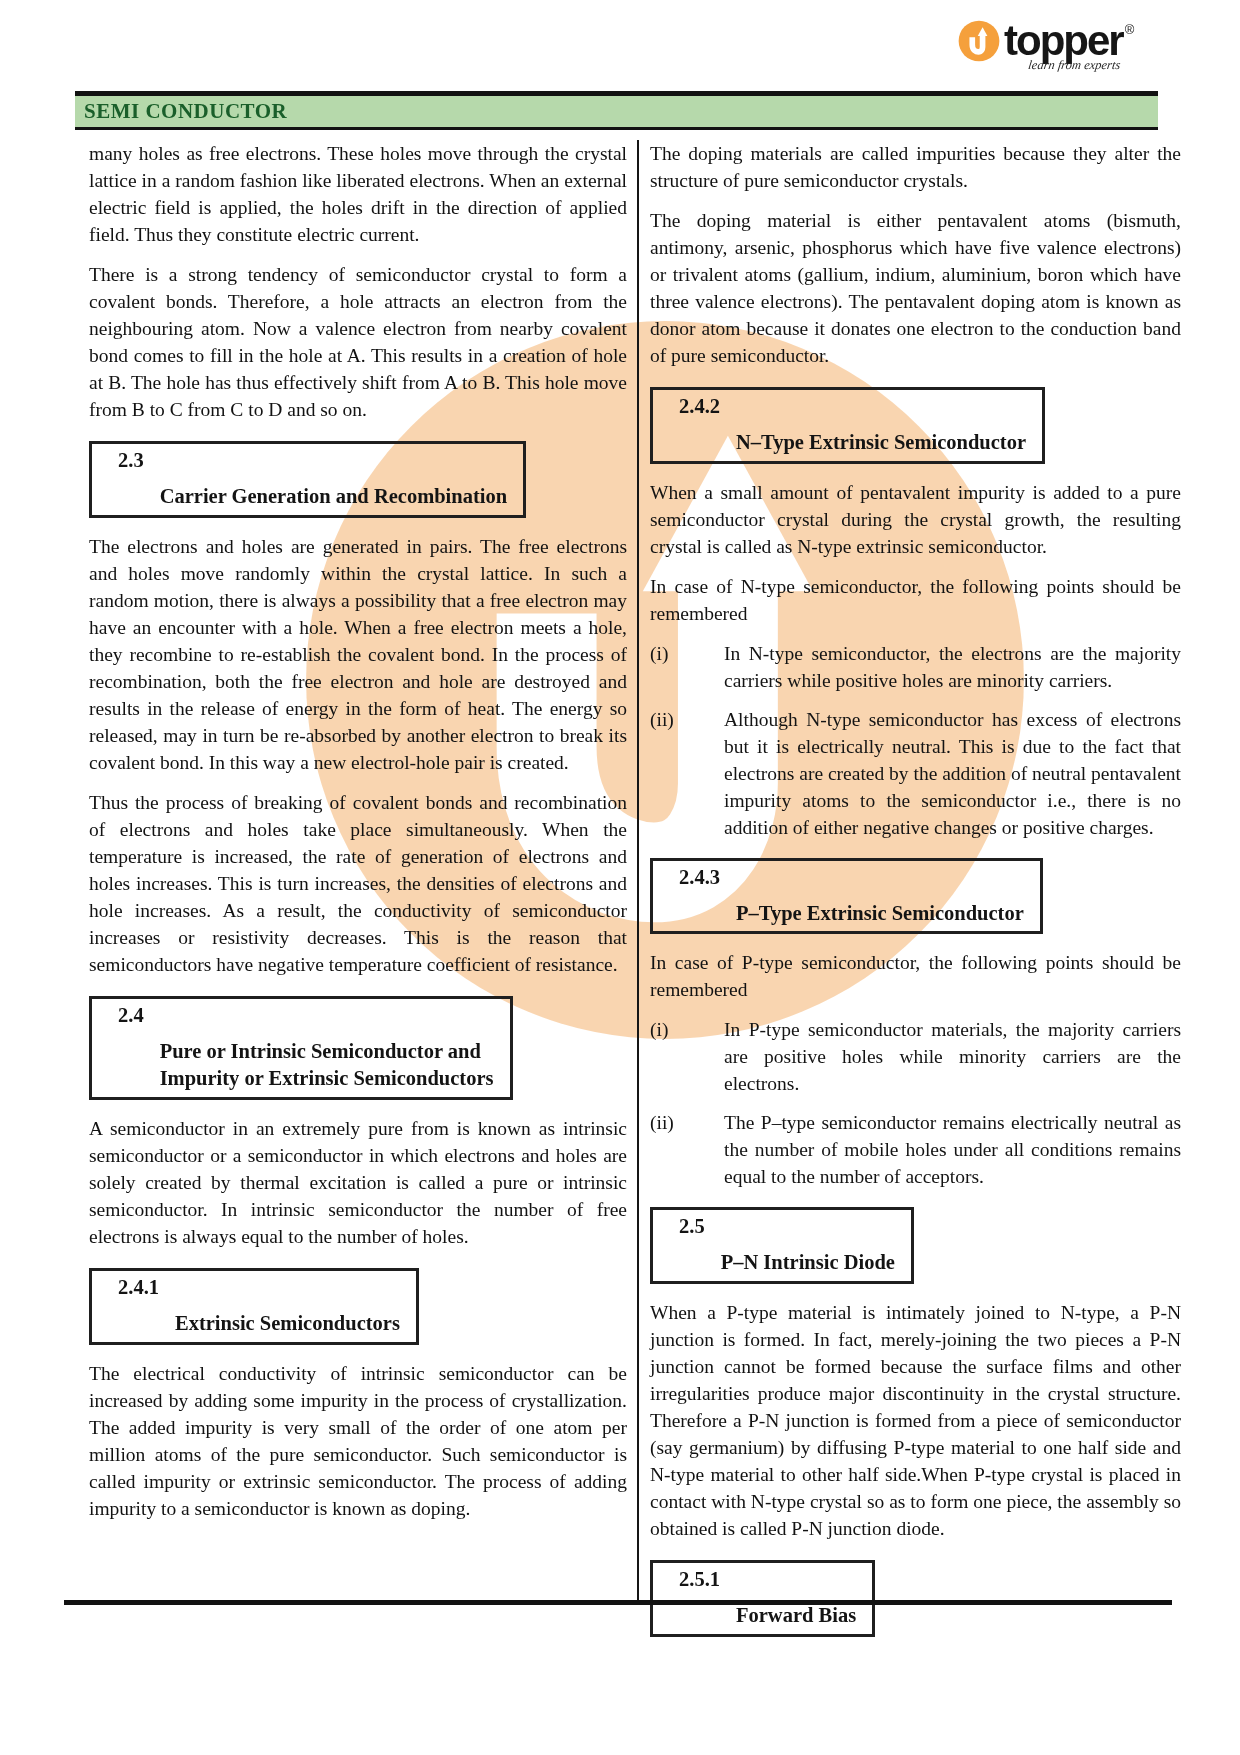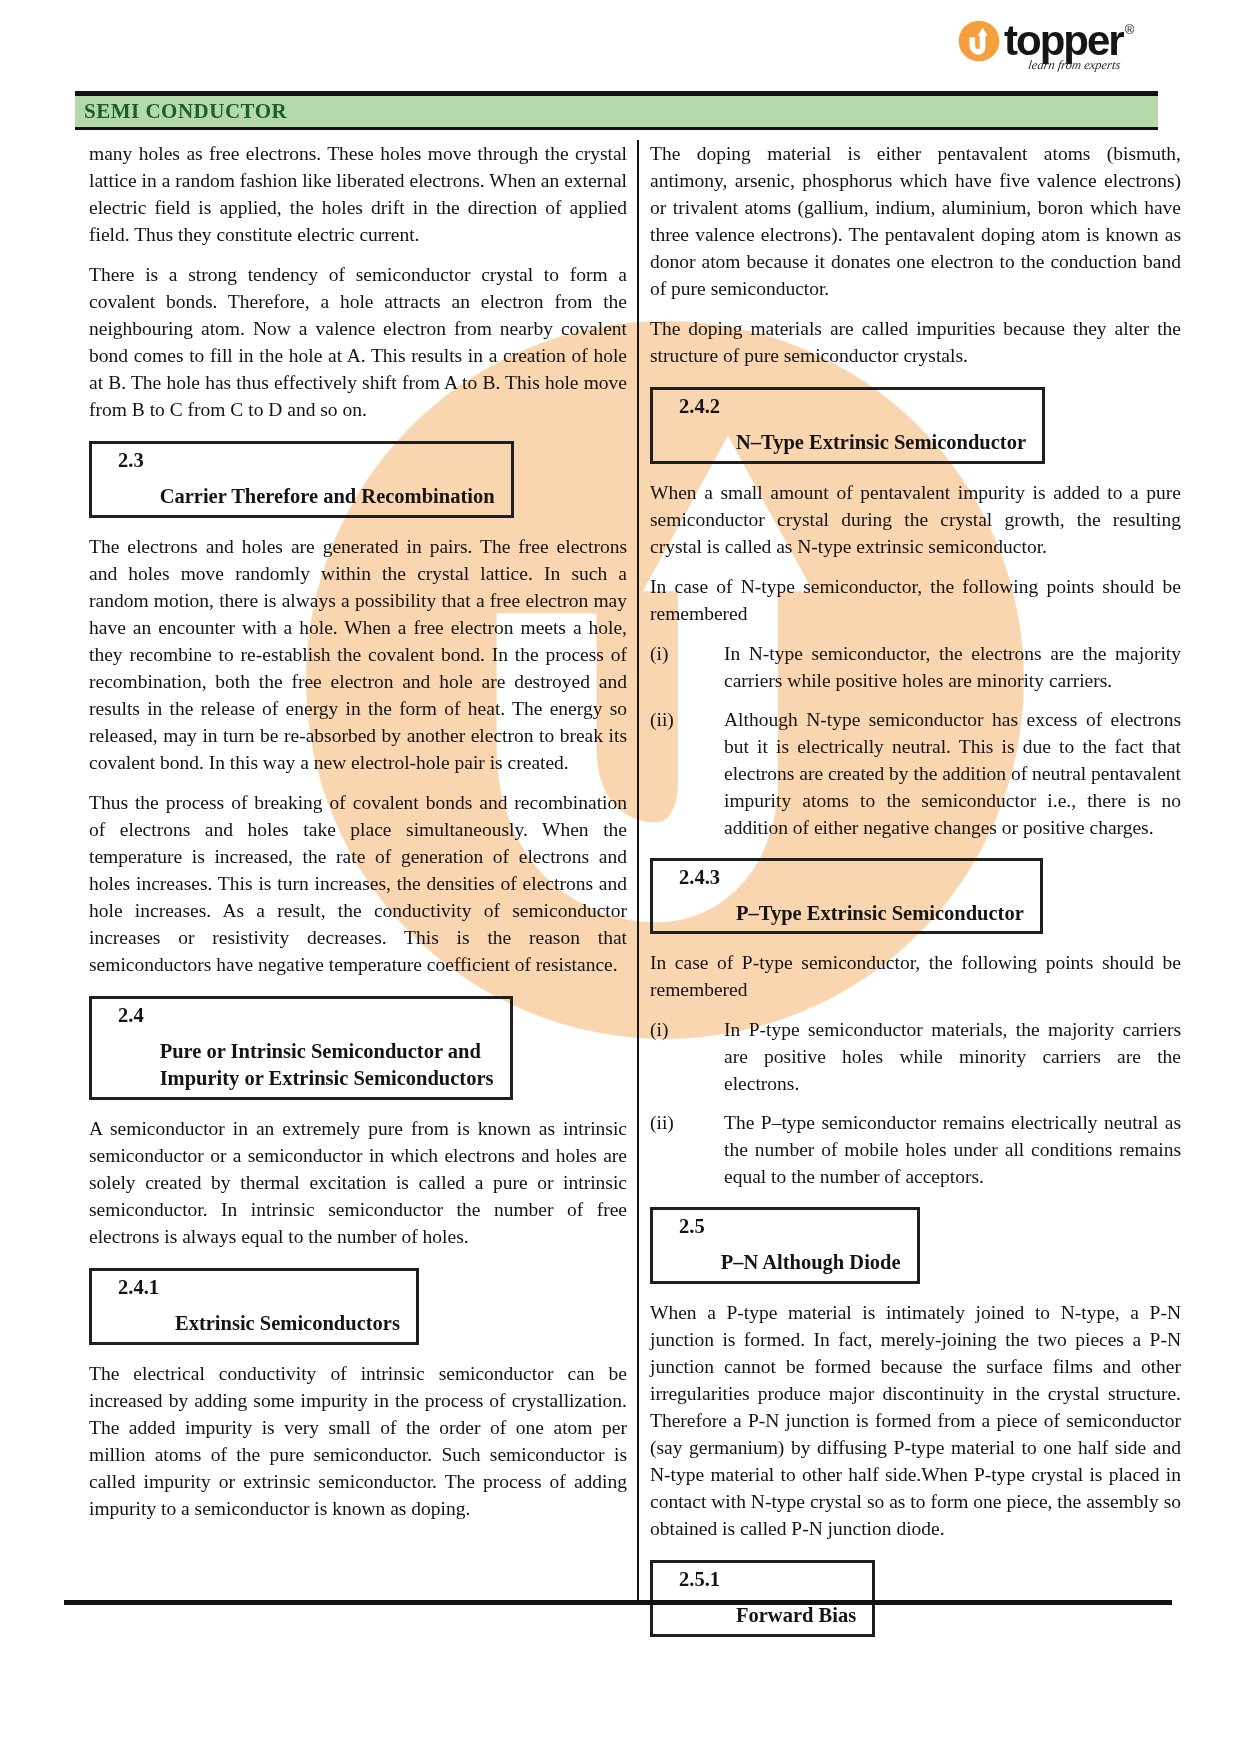--- a/index.html
+++ b/index.html
@@ -74,21 +74,21 @@
   <span>SEMI CONDUCTOR</span>
 </div>
 
 <div class="columns">
   <div class="col-left" id="left-col">
       <p class="para">many holes as free electrons.  These holes move through the crystal lattice in a random fashion like liberated electrons.  When an external electric field is applied, the holes drift in the direction of applied field.  Thus they constitute electric current.</p>
       <p class="para">There is a strong tendency of semiconductor crystal to form a covalent bonds.  Therefore, a hole attracts an electron from the neighbouring atom.  Now a valence electron from nearby covalent bond comes to fill in the hole at A.  This results in a creation of hole at B.  The hole has thus effectively shift from A to B.  This hole move from B to C from C to D and so on.</p>
       <div><div class="h-box">
           <span class="h-num">2.3</span>
           <span class="h-lines">
-            <span>Carrier Therefore and Recombination</span>
+            <span>Carrier Generation and Recombination</span>
           </span>
         </div></div>
       <p class="para">The electrons and holes are generated in pairs.  The free electrons and holes move randomly within the crystal lattice.  In such a random motion, there is always a possibility that a free electron may have an encounter with a hole.  When a free electron meets a hole, they recombine to re-establish the covalent bond.  In the process of recombination, both the free electron and hole are destroyed and results in the release of energy in the form of heat. The energy so released, may in turn be re-absorbed by another electron to break its covalent bond.  In this way a new electrol-hole pair is created.</p>
       <p class="para">Thus the process of breaking of covalent bonds and recombination of electrons and holes take place simultaneously. When the temperature is increased, the rate of generation of electrons and holes increases.  This is turn increases, the densities of electrons and hole increases.  As a result, the conductivity of semiconductor increases or resistivity decreases.  This is the reason that semiconductors have negative temperature coefficient of resistance.</p>
       <div><div class="h-box">
           <span class="h-num">2.4</span>
           <span class="h-lines">
             <span>Pure or Intrinsic Semiconductor and</span>
             <span>Impurity or Extrinsic Semiconductors</span>
           </span>
@@ -97,22 +97,22 @@
       <div><div class="h-box">
           <span class="h-num">2.4.1</span>
           <span class="h-lines">
             <span>Extrinsic Semiconductors</span>
           </span>
         </div></div>
       <p class="para">The electrical conductivity of intrinsic semiconductor can be increased by adding some impurity in the process of crystallization.  The added impurity is very small of the order of one atom per million atoms of the pure semiconductor.  Such semiconductor is called impurity or extrinsic semiconductor.  The process of adding impurity to a semiconductor is known as doping.</p>
     </div>
   <div class="col-divider"></div>
   <div class="col-right" id="right-col">
+      <p class="para">The doping materials are called impurities because they alter the structure of pure semiconductor crystals.</p>
       <p class="para">The doping material is either pentavalent atoms (bismuth, antimony, arsenic, phosphorus which have five valence electrons) or trivalent atoms (gallium, indium, aluminium, boron which have three valence electrons).  The pentavalent doping atom is known as donor atom because it donates one electron to the conduction band of pure semiconductor.</p>
-      <p class="para">The doping materials are called impurities because they alter the structure of pure semiconductor crystals.</p>
       <div><div class="h-box">
           <span class="h-num">2.4.2</span>
           <span class="h-lines">
             <span>N–Type Extrinsic Semiconductor</span>
           </span>
         </div></div>
       <p class="para">When a small amount of pentavalent impurity is added to a pure semiconductor crystal during the crystal growth, the resulting crystal is called as N-type extrinsic semiconductor.</p>
       <p class="para">In case of N-type semiconductor, the following points should be remembered</p>
       <div class="li-row">
         <span class="li-marker">(i)</span>
@@ -133,21 +133,21 @@
         <span class="li-marker">(i)</span>
         <span class="li-text">In P-type semiconductor materials, the majority carriers are positive holes while minority carriers are the electrons.</span>
       </div>
       <div class="li-row">
         <span class="li-marker">(ii)</span>
         <span class="li-text">The P–type semiconductor remains electrically neutral as the number of mobile holes under all conditions remains equal to the number of acceptors.</span>
       </div>
       <div><div class="h-box">
           <span class="h-num">2.5</span>
           <span class="h-lines">
-            <span>P–N Although Diode</span>
+            <span>P–N Intrinsic Diode</span>
           </span>
         </div></div>
       <p class="para">When a P-type material is intimately joined to N-type, a P-N junction is formed.  In fact, merely-joining the two pieces a P-N junction cannot be formed because the surface films and other irregularities produce major discontinuity in the crystal structure. Therefore a P-N junction is formed from a piece of semiconductor (say germanium) by diffusing P-type material to one half side and N-type material to other half side.When P-type crystal is placed in contact with N-type crystal so as to form one piece, the assembly so obtained is called P-N junction diode.</p>
       <div><div class="h-box">
           <span class="h-num">2.5.1</span>
           <span class="h-lines">
             <span>Forward Bias</span>
           </span>
         </div></div>
     </div>

